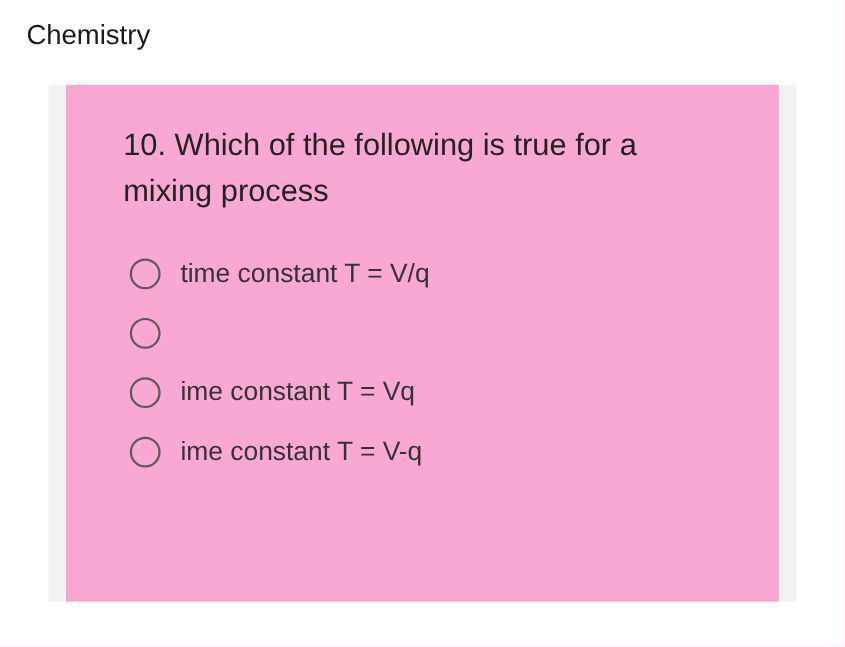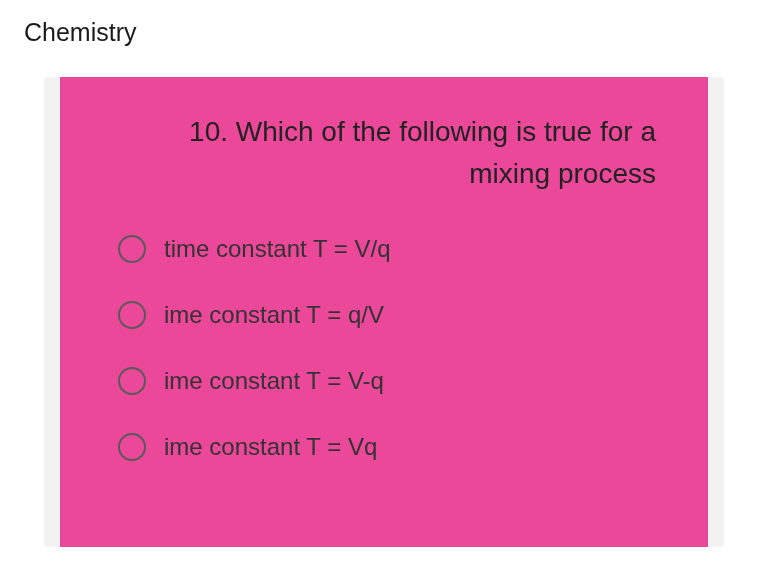--- a/index.html
+++ b/index.html
@@ -39,37 +39,36 @@
     .right-edge {
       position: absolute;
       right: 44px;
       top: 0;
       bottom: 0;
       width: 18px;
       background: #f2f2f3;
       border-radius: 0 3px 3px 0;
     }
     .question-card {
-      background: #ec4899;
+      background: #f9a8d4;
       padding: 34px 52px 36px 52px;
       position: relative;
       min-height: 470px;
-      text-align: right;
     }
     .question-text {
       font-size: 28px;
       line-height: 1.5;
       color: #222;
       margin-bottom: 40px;
       font-weight: 400;
     }
     .options {
       display: flex;
       flex-direction: column;
-      gap: 38px;
+      gap: 26px;
       padding-left: 6px;
     }
     .option {
       display: flex;
       align-items: center;
       gap: 18px;
       cursor: pointer;
     }
     .radio-circle {
       width: 28px;
@@ -96,25 +95,24 @@
   <div class="right-edge"></div>
   <div class="question-card">
     <div class="question-text">10. Which of the following is true for a mixing process</div>
     <div class="options">
       <div class="option">
         <div class="radio-circle"></div>
         <div class="option-label">time constant T = V/q</div>
       </div>
       <div class="option">
         <div class="radio-circle"></div>
-        <div class="option-label">ime constant T = q/V</div>
+      </div>
+      <div class="option">
+        <div class="radio-circle"></div>
+        <div class="option-label">ime constant T = Vq</div>
       </div>
       <div class="option">
         <div class="radio-circle"></div>
         <div class="option-label">ime constant T = V-q</div>
-      </div>
-      <div class="option">
-        <div class="radio-circle"></div>
-        <div class="option-label">ime constant T = Vq</div>
       </div>
     </div>
   </div>
 </div>
 
 </body></html>

